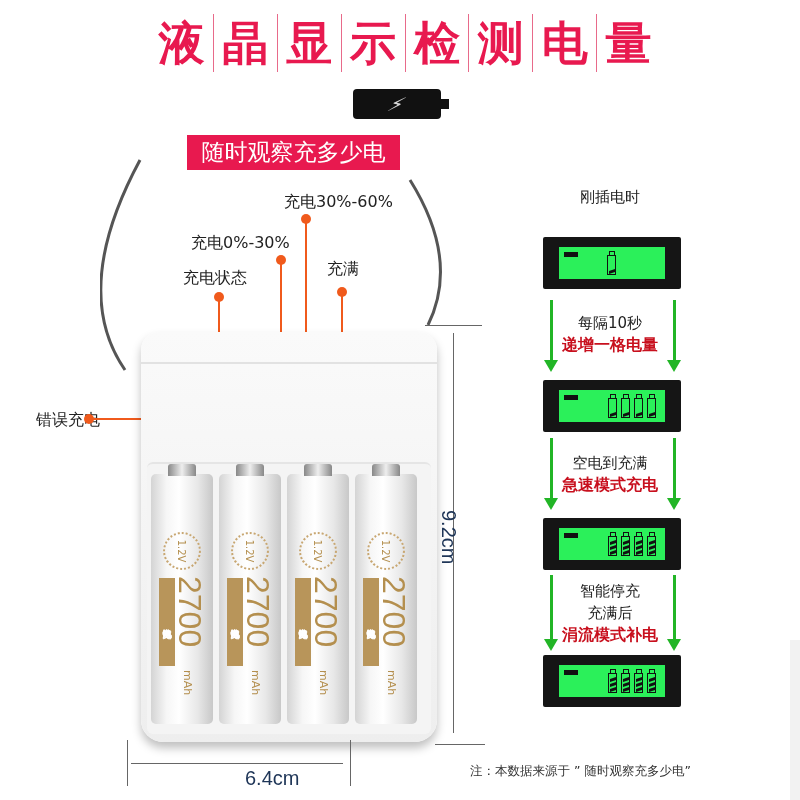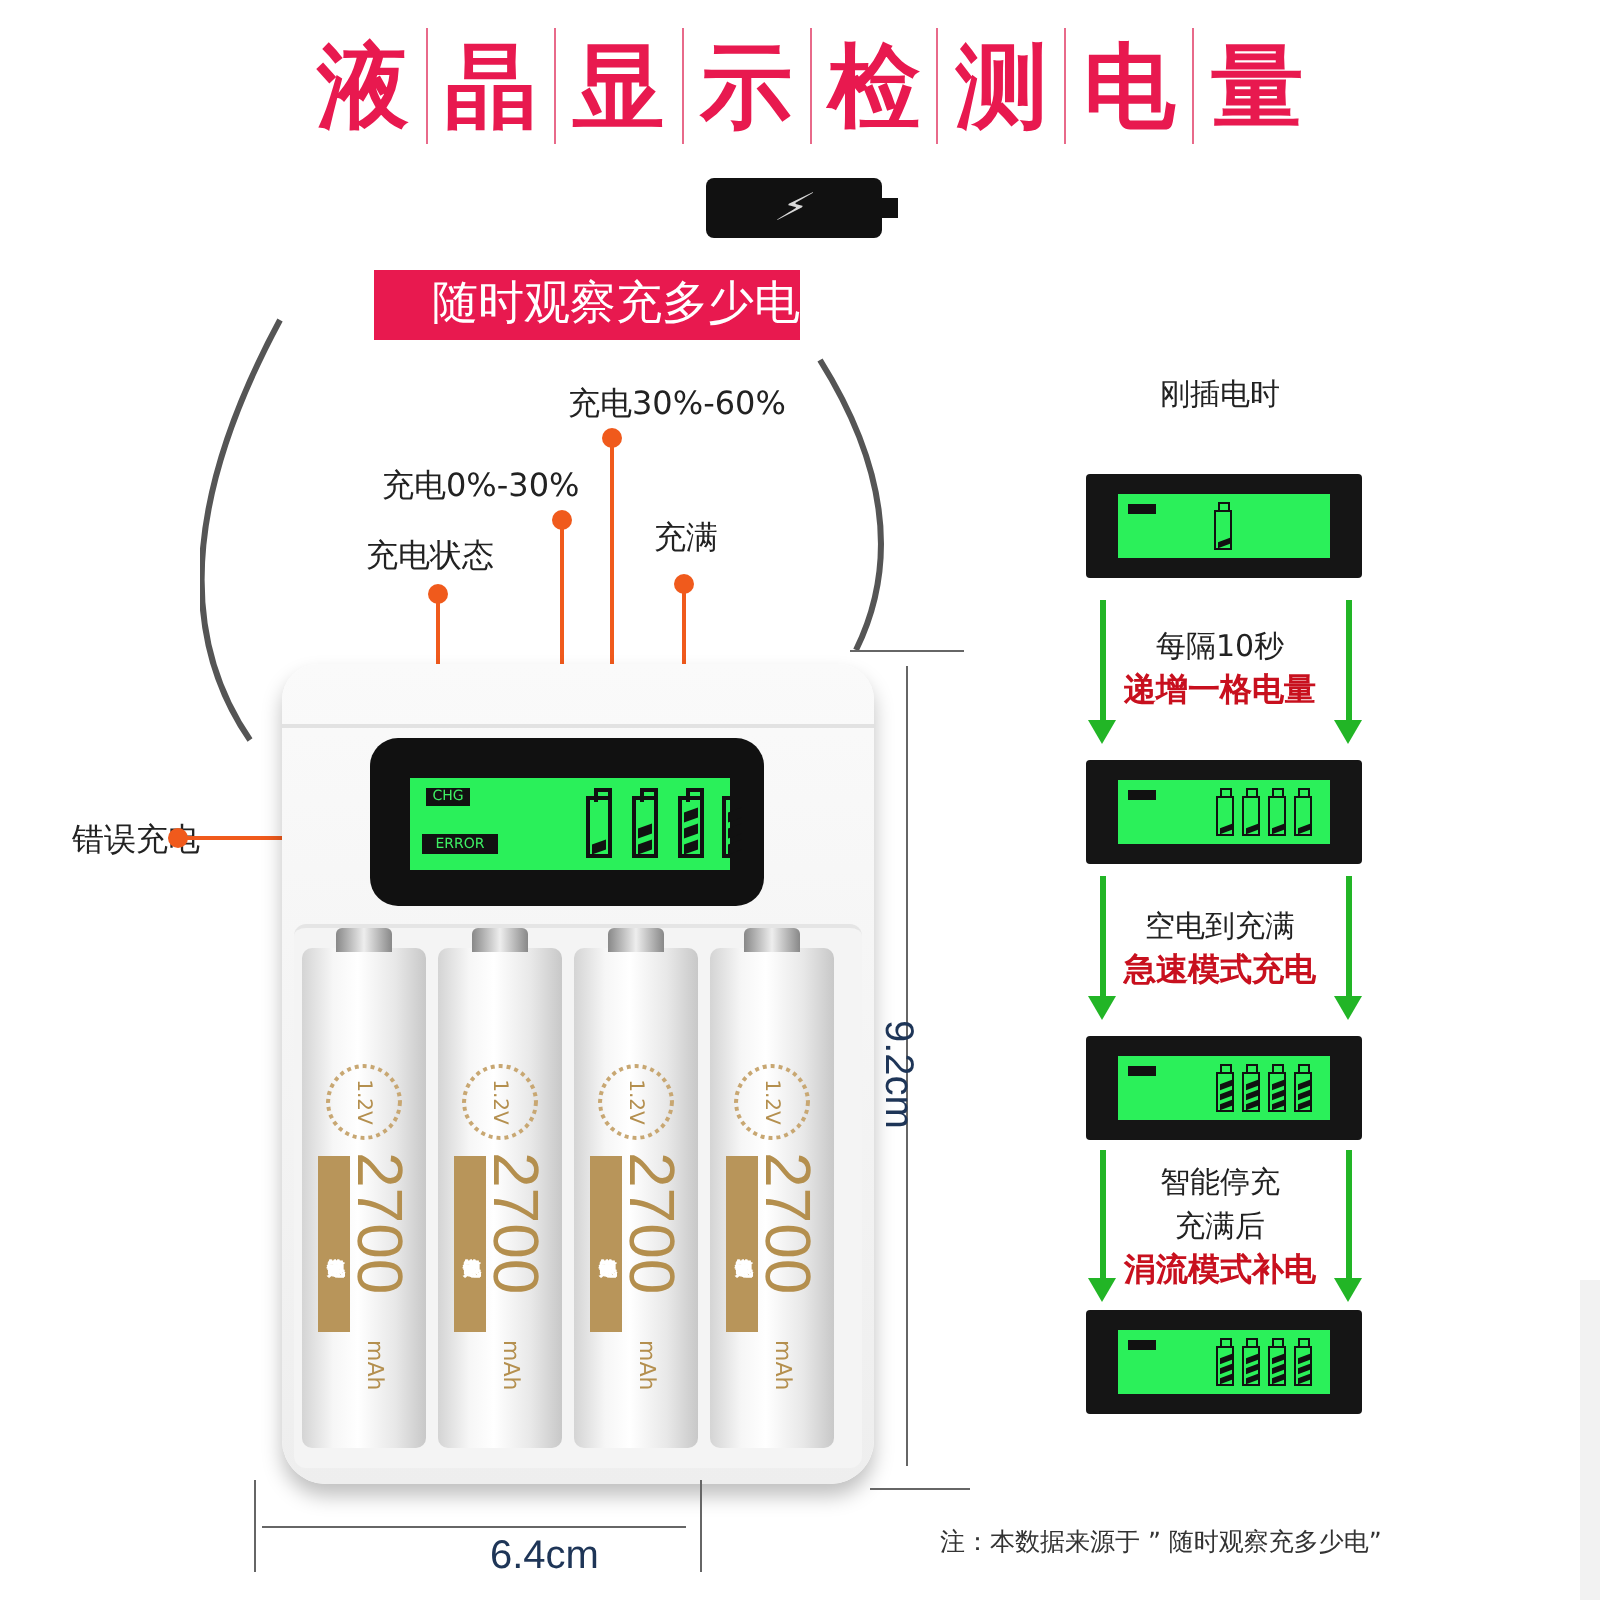--- a/index.html
+++ b/index.html
@@ -8,21 +8,21 @@
 
   
   .title-row { position: absolute; top: 14px; left: 150px; width: 510px; height: 58px; display: flex; }
   .title-char { flex: 1; text-align: center; font-size: 46px; font-weight: bold; color: #e8194f; line-height: 58px; border-left: 1px solid #e86a8a; }
   .title-char:first-child { border-left: none; }
 
   .top-battery { position: absolute; left: 353px; top: 89px; width: 88px; height: 30px; background: #111; border-radius: 4px; }
   .top-battery::after { content: ""; position: absolute; right: -8px; top: 10px; width: 8px; height: 10px; background: #111; }
   .top-battery .bolt { position: absolute; left: 0; right: 0; top: 3px; text-align: center; color: #d8d8d8; font-size: 19px; line-height: 24px; transform: skewX(-30deg); }
 
-  .banner { position: absolute; left: 187px; top: 135px; width: 213px; height: 35px; background: #e8194f; color: #fff; font-size: 23px; line-height: 35px; text-align: right; }
+  .banner { position: absolute; left: 187px; top: 135px; width: 213px; height: 35px; background: #e8194f; color: #fff; font-size: 23px; line-height: 35px; text-align: center; }
 
   .arc { position: absolute; left: 100px; top: 140px; width: 350px; height: 420px; }
 
   .callout { position: absolute; font-size: 16px; color: #222; white-space: nowrap; }
   .dot { position: absolute; width: 10px; height: 10px; border-radius: 50%; background: #f05a1c; }
   .vline { position: absolute; width: 2px; background: #f05a1c; }
   .hline { position: absolute; height: 2px; background: #f05a1c; }
 
   
   .charger { position: absolute; left: 141px; top: 332px; width: 296px; height: 410px; background: linear-gradient(#fafafa, #eeeeee); border-radius: 18px 18px 22px 22px; box-shadow: 0 6px 10px rgba(0,0,0,0.25); }
@@ -102,43 +102,20 @@
 <div class="dot" style="left:214px; top:292px;"></div>
 <div class="vline" style="left:218px; top:297px; height:84px;"></div>
 <div class="dot" style="left:337px; top:287px;"></div>
 <div class="vline" style="left:341px; top:292px; height:89px;"></div>
 <div class="hline" style="left:325px; top:381px; width:34px;"></div>
 <div class="dot" style="left:84px; top:414px;"></div>
 <div class="hline" style="left:89px; top:418px; width:90px;"></div>
 
 <div class="charger">
   <div class="charger-top-band"></div>
-  <div class="lcd-frame">
-    <div class="lcd">
-      <div class="lcd-tag" style="left:8px; top:5px; width:22px; height:9px; line-height:9px;">CHG</div>
-      <div class="lcd-tag" style="left:6px; top:28px; width:38px; height:10px; line-height:10px;">ERROR</div>
-      <div class="bat-icon" style="left:88px; top:9px;">
-        <div class="bar" style="bottom:1px;"></div>
-      </div>
-      <div class="bat-icon" style="left:111px; top:9px;">
-        <div class="bar" style="bottom:1px;"></div>
-        <div class="bar" style="bottom:9px;"></div>
-      </div>
-      <div class="bat-icon" style="left:134px; top:9px;">
-        <div class="bar" style="bottom:1px;"></div>
-        <div class="bar" style="bottom:9px;"></div>
-        <div class="bar" style="bottom:17px;"></div>
-      </div>
-      <div class="bat-icon" style="left:156px; top:9px; width:13px;">
-        <div class="bar" style="bottom:1px;"></div>
-        <div class="bar" style="bottom:9px;"></div>
-        <div class="bar" style="bottom:17px;"></div>
-      </div>
-    </div>
-  </div>
   <div class="charger-lower"></div>
 
   <div class="slot-mark" style="left:40px;"></div>
   <div class="slot-mark" style="left:107px;"></div>
   <div class="slot-mark" style="left:176px;"></div>
   <div class="slot-mark" style="left:245px;"></div>
 
   <div class="cell" style="left:10px;">
     <div class="cell-cap"></div>
     <div class="cell-seal">1.2V</div>

